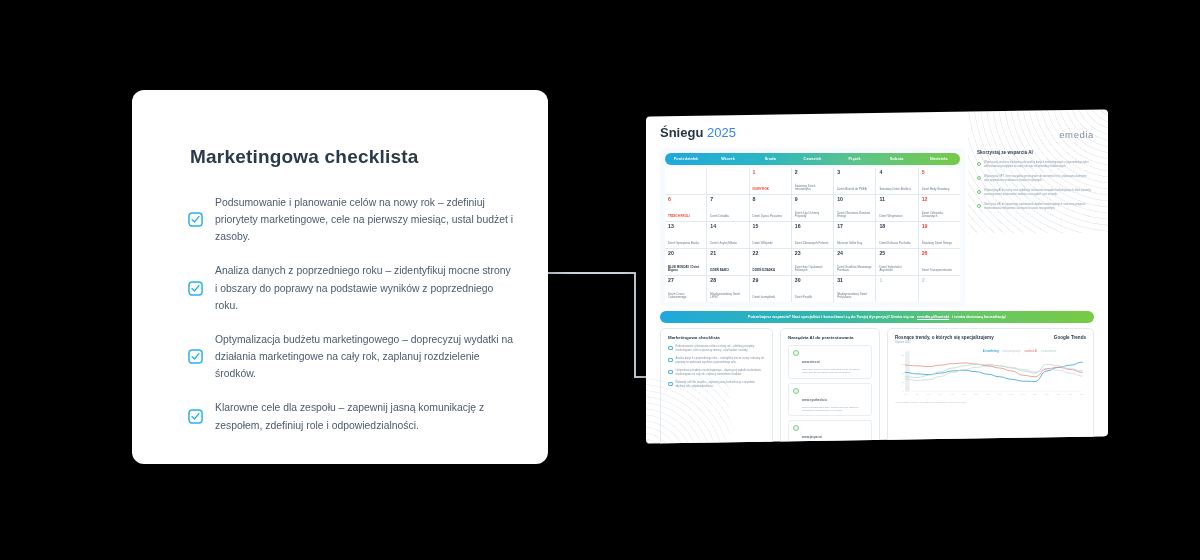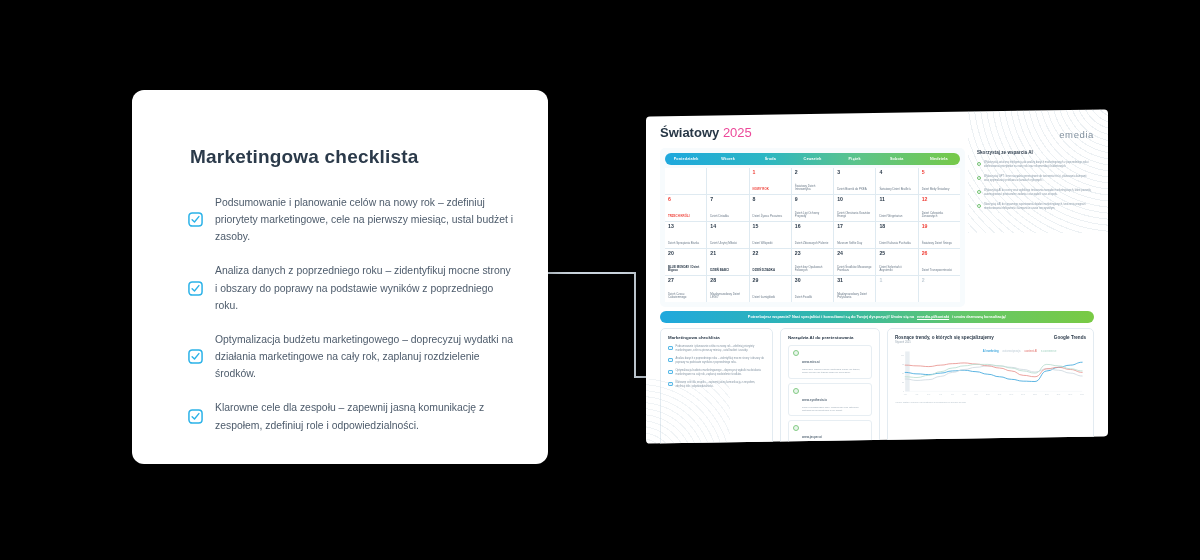--- a/index.html
+++ b/index.html
@@ -56,21 +56,21 @@
     pointer-events: none;
   }
   .swirl2 {
     position: absolute; left: -6px; bottom: 4px; width: 90px; height: 90px;
     background:
       repeating-radial-gradient(circle at 0 100%, rgba(190,205,215,0.22) 0 1px, transparent 1px 6px);
     pointer-events: none;
   }
   .sheet-head { display: flex; align-items: flex-end; justify-content: space-between; margin-bottom: 8px; }
   .month { font-size: 13px; font-weight: 700; color: #263645; }
-  .month .yr { font-weight: 400; color: #ec4899; }
+  .month .yr { font-weight: 400; color: #3b82f6; }
   .brand { font-size: 9.5px; color: #7e8d9b; letter-spacing: .6px; }
 
   .cal-wrap { display: flex; gap: 8px; }
   .cal-box {
     flex: 0 0 305px; background: #f7fbfd; border-radius: 5px; padding: 5px;
   }
   .dow-row {
     display: grid; grid-template-columns: repeat(7, 1fr);
     border-radius: 9px; overflow: hidden;
     background: linear-gradient(90deg, #1fa8dd 0%, #2bb6c4 33%, #5cc489 66%, #76c948 100%);
@@ -191,21 +191,21 @@
       </div>
   </div>
 
   <div class="sheet">
     <div class="sheet-inner">
       <div class="swirl"></div>
       <div class="swirl2"></div>
 
       <div class="sheet-head">
         <div class="month">
-          <span>Światowy</span>
+          <span>Śniegu</span>
           <span class="yr">2025</span>
         </div>
         <div class="brand">emedia</div>
       </div>
 
       <div class="cal-wrap">
         <div class="cal-box">
           <div class="dow-row" id="dow-row">
               <div class="dow">Poniedziałek</div>
               <div class="dow">Wtorek</div>

